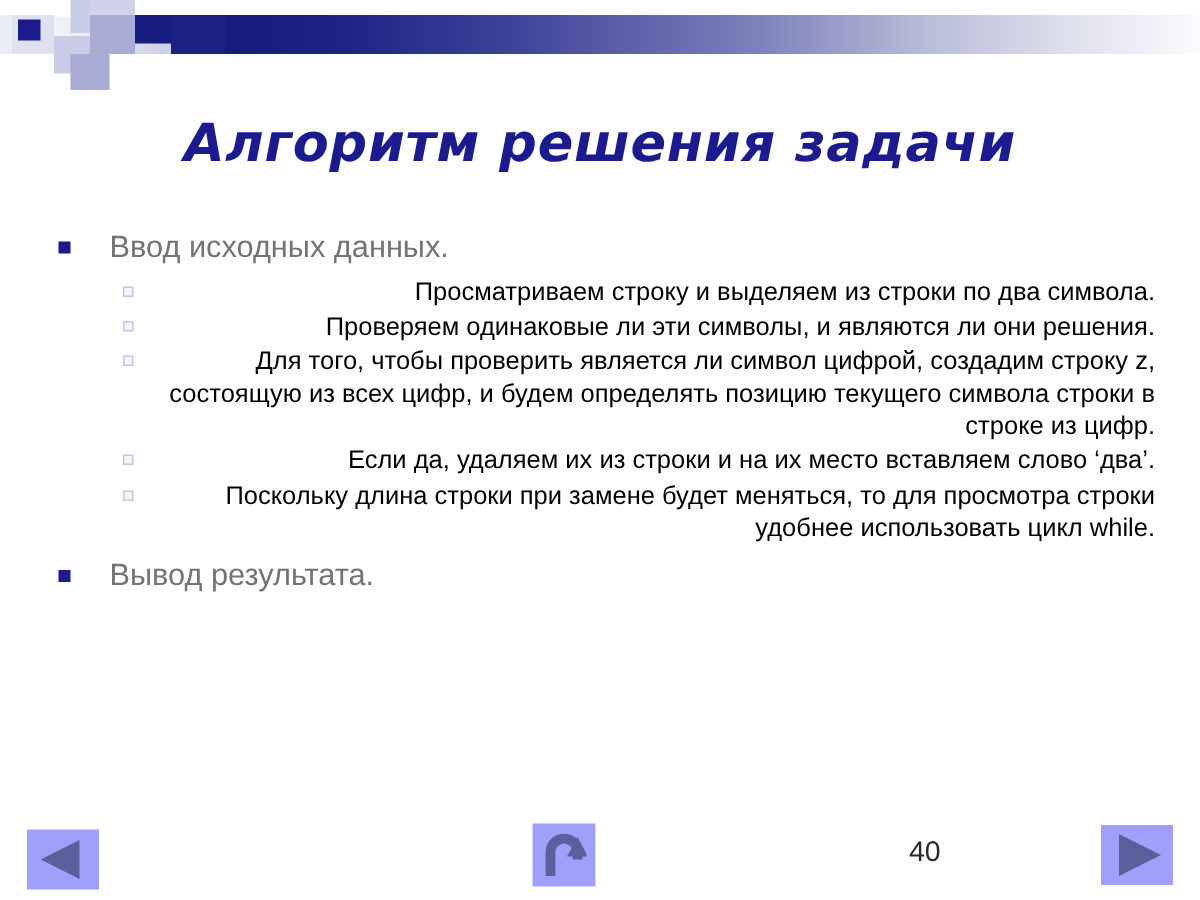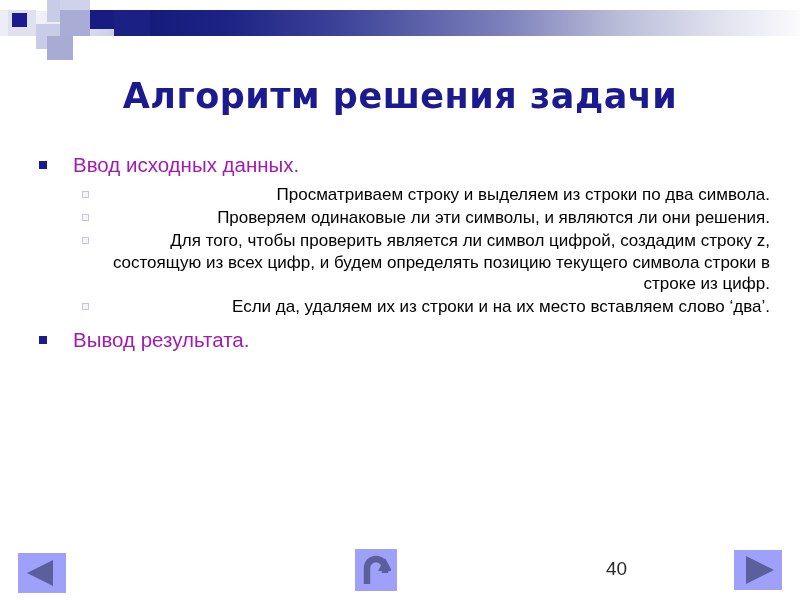--- a/index.html
+++ b/index.html
@@ -48,38 +48,39 @@
   
   #slide-title {
     position: absolute;
     left: 0;
     top: 76px;
     width: 800px;
     text-align: center;
     font-family: "DejaVu Sans", sans-serif;
     font-size: 35px;
     font-weight: bold;
+    font-style: italic;
     letter-spacing: 0.5px;
     color: #1b1b8f;
     white-space: nowrap;
   }
 
   
   #body-list {
     position: absolute;
     left: 30px;
     top: 152px;
     width: 740px;
   }
   .lvl1 {
     position: relative;
     padding-left: 43px;
     margin: 0 0 6px 0;
     font-size: 20.5px;
-    color: #a21caf;
+    color: #737373;
     line-height: 1.26;
   }
   .lvl1 .mk1 {
     position: absolute;
     left: 9px;
     top: 9px;
     width: 8px;
     height: 8px;
     background: #1b1b8f;
   }
@@ -186,20 +187,24 @@
       <span class="mk2"></span>
       <span>Для того, чтобы проверить является ли символ цифрой, создадим строку z, состоящую из всех цифр, и будем определять позицию текущего символа строки в строке из цифр.</span>
     </div>
 
     <div class="lvl2">
       <span class="mk2"></span>
       <span>Если да, удаляем их из строки и на их место вставляем слово ‘два’.</span>
     </div>
 
 
+    <div class="lvl2">
+      <span class="mk2"></span>
+      <span>Поскольку длина строки при замене будет меняться, то для просмотра строки удобнее использовать цикл while.</span>
+    </div>
 
     <div class="lvl1 gap-above">
       <span class="mk1"></span>
       <span>Вывод результата.</span>
     </div>
 
   </div>
 
   <div class="navbtn" id="nav-prev">
     <span class="tri-left"></span>

